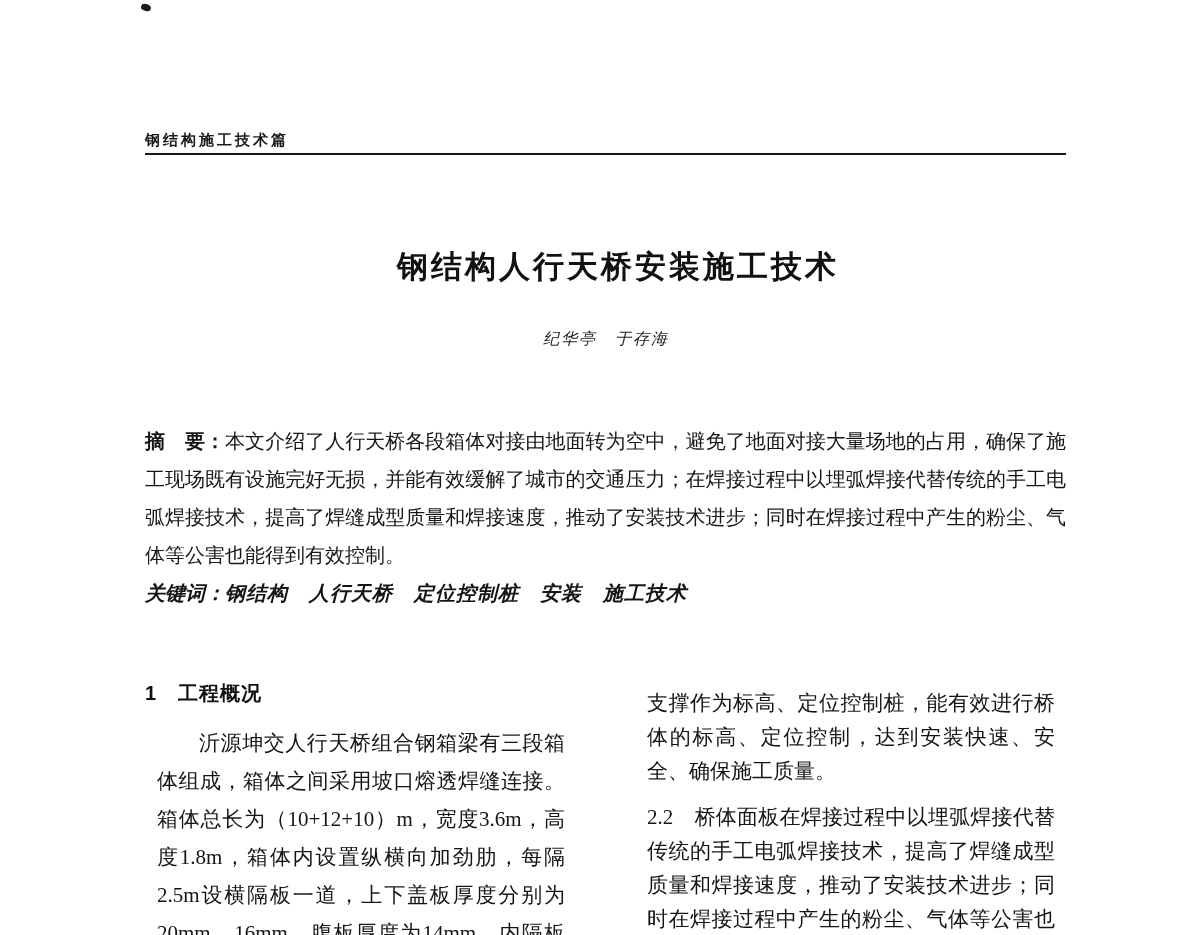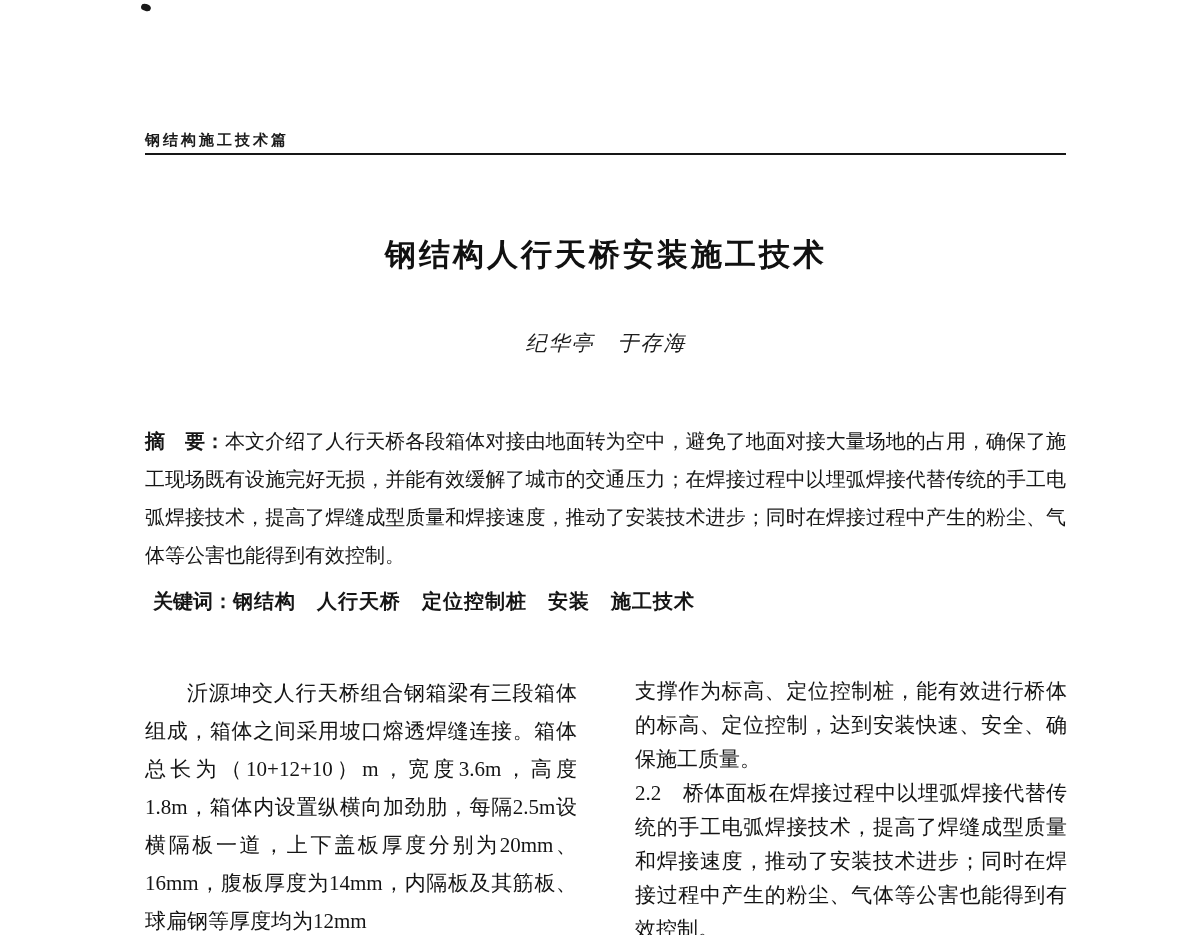--- a/index.html
+++ b/index.html
@@ -48,35 +48,35 @@
     height: 0;
     border: none;
     border-top: 2px solid #171717;
     margin: 0;
   }
   .title {
     position: absolute;
     top: 234px;
     left: 0;
     width: 100%;
-    margin: 0;
+    margin: 12px;
     text-align: center;
     font-family: "Liberation Sans", "DejaVu Sans", sans-serif;
     font-weight: bold;
     font-size: 31px;
     letter-spacing: 3px;
     color: #111;
   }
   .authors {
     position: absolute;
     top: 329px;
     left: 0;
     width: 100%;
     text-align: center;
-    font-size: 21px;
+    font-size: 16px;
     font-style: italic;
     letter-spacing: 2px;
     color: #1c1c1c;
   }
   .affiliation {
     position: absolute;
     top: 364px;
     left: 0;
     width: 100%;
     text-align: center;
@@ -98,24 +98,25 @@
   .abstract .label,
   .keywords .label {
     font-family: "Liberation Sans", "DejaVu Sans", sans-serif;
     font-weight: bold;
   }
   .keywords {
     position: absolute;
     top: 574px;
     left: 0;
     width: 921px;
-    margin: 8px;
+    margin: 0;
     font-size: 20px;
     line-height: 38px;
     color: #151515;
+    font-style: italic;
   }
   .keywords .kw {
     font-family: "Liberation Sans", "DejaVu Sans", sans-serif;
     font-weight: bold;
     letter-spacing: 1px;
   }
   .columns {
     position: absolute;
     top: 674px;
     left: 0;
@@ -132,21 +133,21 @@
   .col.left { font-size: 21px; line-height: 38px; }
   .col.right { font-size: 21px; line-height: 34px; }
   .sec-head {
     font-family: "Liberation Sans", "DejaVu Sans", sans-serif;
     font-weight: bold;
     font-size: 20px;
     line-height: 38px;
     letter-spacing: 1px;
     color: #101010;
   }
-  .body-para { margin: 0; }
+  .body-para { margin: 12px; }
   .indent { text-indent: 2em; }
 </style>
 </head>
 <body>
 
 <div class="page">
 
   <div class="scan-artifact"></div>
 
   <div class="running-head">钢结构施工技术篇</div>
@@ -158,20 +159,21 @@
   <div class="authors">纪华亭　于存海</div>
 
 
   <p class="abstract"><span class="label">摘　要：</span><span>本文介绍了人行天桥各段箱体对接由地面转为空中，避免了地面对接大量场地的占用，确保了施工现场既有设施完好无损，并能有效缓解了城市的交通压力；在焊接过程中以埋弧焊接代替传统的手工电弧焊接技术，提高了焊缝成型质量和焊接速度，推动了安装技术进步；同时在焊接过程中产生的粉尘、气体等公害也能得到有效控制。</span></p>
 
   <p class="keywords"><span class="label">关键词：</span><span class="kw">钢结构　人行天桥　定位控制桩　安装　施工技术</span></p>
 
   <div class="columns">
 
     <div class="col left">
+      <div class="sec-head">1　工程概况</div>
       <p class="body-para indent">沂源坤交人行天桥组合钢箱梁有三段箱体组成，箱体之间采用坡口熔透焊缝连接。箱体总长为（10+12+10）m，宽度3.6m，高度1.8m，箱体内设置纵横向加劲肋，每隔2.5m设横隔板一道，上下盖板厚度分别为20mm、16mm，腹板厚度为14mm，内隔板及其筋板、球扁钢等厚度均为12mm</p>
     </div>
 
     <div class="col right">
       <p class="body-para">支撑作为标高、定位控制桩，能有效进行桥体的标高、定位控制，达到安装快速、安全、确保施工质量。</p>
       <p class="body-para">2.2　桥体面板在焊接过程中以埋弧焊接代替传统的手工电弧焊接技术，提高了焊缝成型质量和焊接速度，推动了安装技术进步；同时在焊接过程中产生的粉尘、气体等公害也能得到有效控制。</p>
     </div>
 
   </div>
 

